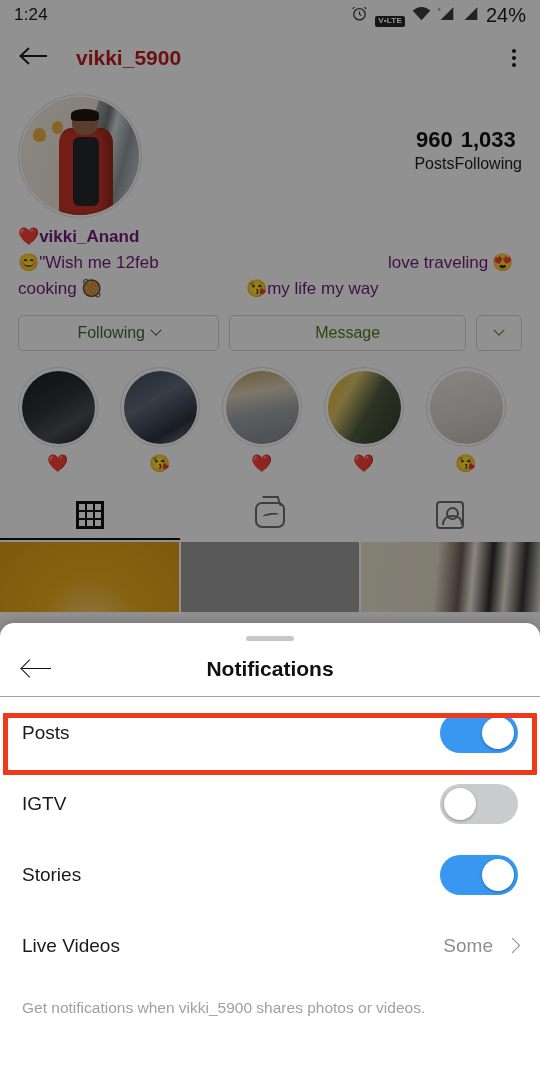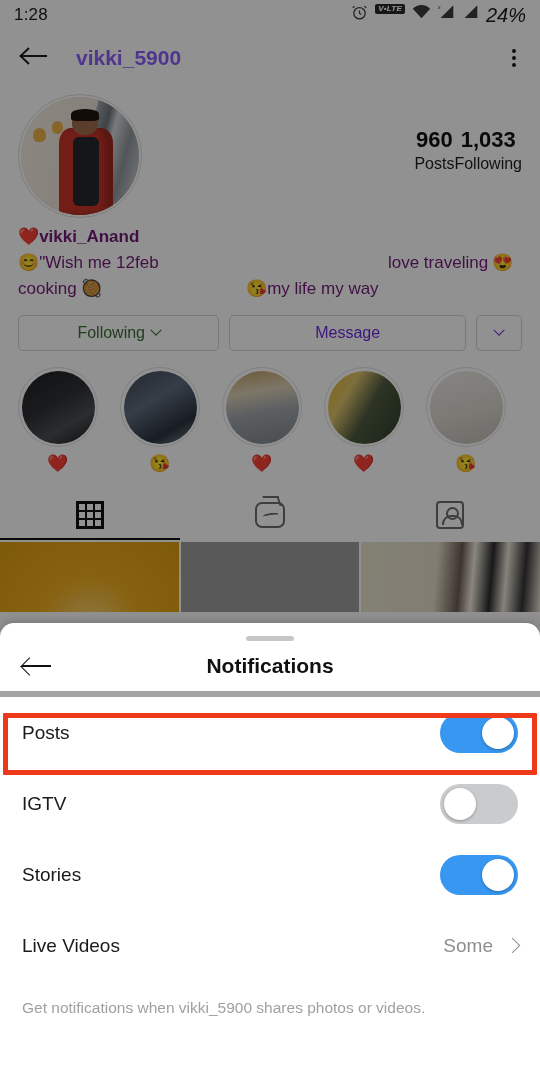--- a/index.html
+++ b/index.html
@@ -24,33 +24,33 @@
     pointer-events: none;
   }
 
   
   .statusbar {
     height: 30px; display: flex; align-items: center;
     padding: 0 14px; font-size: 17px; color: #1a1a1a;
     background: #fafafa;
   }
   .sb-time { font-size: 17px; letter-spacing: .2px; }
-  .sb-right { margin-left: auto; display: flex; align-items: flex-start; gap: 7px; font-style: italic; }
+  .sb-right { margin-left: auto; display: flex; align-items: flex-end; gap: 7px; }
   .volte-badge {
     background:#262626; color:#fff; font-size:8px; font-weight:bold;
     padding:1px 3px; border-radius:2px; letter-spacing:.2px; line-height:1.1;
   }
   .sb-batt { font-size: 20px; }
 
   
   .navbar {
     height: 56px; display: flex; align-items: center; padding: 0 18px;
     background: #fafafa;
   }
-  .nav-title { font-size: 21px; font-weight: 600; color: #8b5cf6; margin-left: 28px; }
+  .nav-title { font-size: 21px; font-weight: 600; color: #b91c1c; margin-left: 28px; }
   .nav-more { margin-left: auto; display:flex; flex-direction:column; gap:3px; padding: 6px; }
   .nav-more i { width: 4px; height: 4px; border-radius: 50%; background: #1a1a1a; display:block; }
 
   
   .prof-head { display:flex; align-items:flex-start; padding: 8px 18px 0 18px; }
   .avatar-wrap {
     width: 124px; height: 124px; border-radius: 50%;
     border: 1.5px solid #d8d8d8; padding: 2px; flex: none;
     background:#fafafa;
   }
@@ -85,21 +85,21 @@
   .bio-name { font-weight: 600; }
   .bio-line { position: relative; white-space: nowrap; }
   .bio-right { position: absolute; right: 8px; }
   .bio-mid { position: absolute; left: 228px; }
 
   
   .actions { display:flex; gap: 10px; padding: 14px 18px 0 18px; align-items:center; }
   .btn {
     height: 36px; border: 1px solid #cfcfcf; border-radius: 5px;
     background: transparent; display:flex; align-items:center; justify-content:center;
-    font-size: 16px; color:#6d28d9; gap:7px;
+    font-size: 16px; color:#4d7c0f; gap:7px;
   }
   .btn-following { flex: 1.02; color:#3a6b33; }
   .btn-message { flex: 1.2; }
   .btn-caret { width: 46px; flex:none; }
   .chev {
     display:inline-block; width: 8px; height: 8px;
     border-right: 1.7px solid currentColor; border-bottom: 1.7px solid currentColor;
     transform: rotate(45deg) translate(-2px,-2px);
   }
 
@@ -149,21 +149,21 @@
     position: absolute; left: 0; right: 0; bottom: 0; top: 623px;
     background: #fff; border-radius: 14px 14px 0 0; z-index: 60;
     box-shadow: 0 -2px 10px rgba(0,0,0,.18);
   }
   .handle {
     width: 48px; height: 5px; border-radius: 3px; background: #c7c7c7;
     margin: 13px auto 0 auto;
   }
   .sheet-head {
     height: 56px; display:flex; align-items:center; padding: 0 22px;
-    position: relative; border-bottom: 6px solid #a3a3a3;
+    position: relative; border-bottom: 1px solid #a3a3a3;
   }
   .sheet-title {
     position:absolute; left:0; right:0; text-align:center;
     font-size: 21px; font-weight: 600; color:#111;
   }
   .arrow-back {
     width: 30px; height: 20px; position: relative; z-index:2;
   }
   .arrow-back::before {
     content:""; position:absolute; left:0; top:9px; width:29px; height:1.8px; background:#111;
@@ -209,21 +209,21 @@
   }
 </style>
 </head>
 <body>
 
 <div id="screen">
 
   <div id="profile">
 
     <div class="statusbar">
-      <span class="sb-time">1:28</span>
+      <span class="sb-time">1:24</span>
       <span class="sb-right">
         <span>
           <svg width="17" height="17" viewBox="0 0 24 24" fill="none" stroke="#3b3b3b" stroke-width="1.8">
             <circle cx="12" cy="13" r="8"></circle>
               <path d="M12 9v4l2.5 2"></path>
               <path d="M5 3L2.5 5.5M19 3l2.5 2.5"></path>
           </svg>
         </span>
         <span class="volte-badge">V•LTE</span>
         <span>

